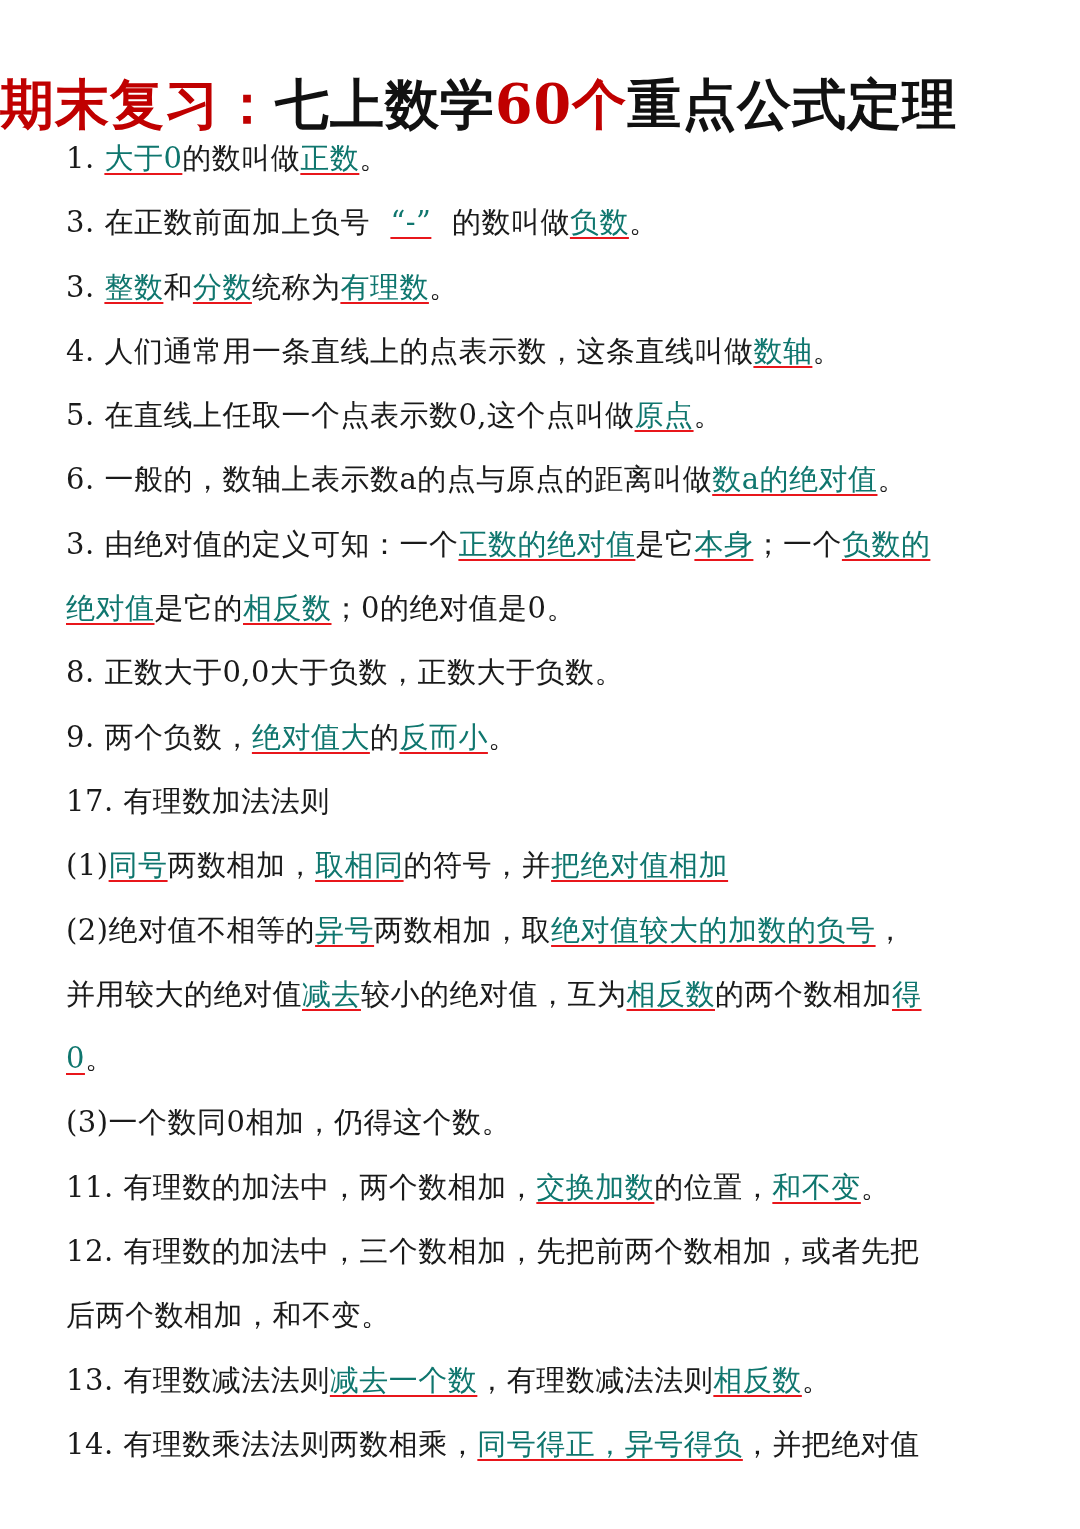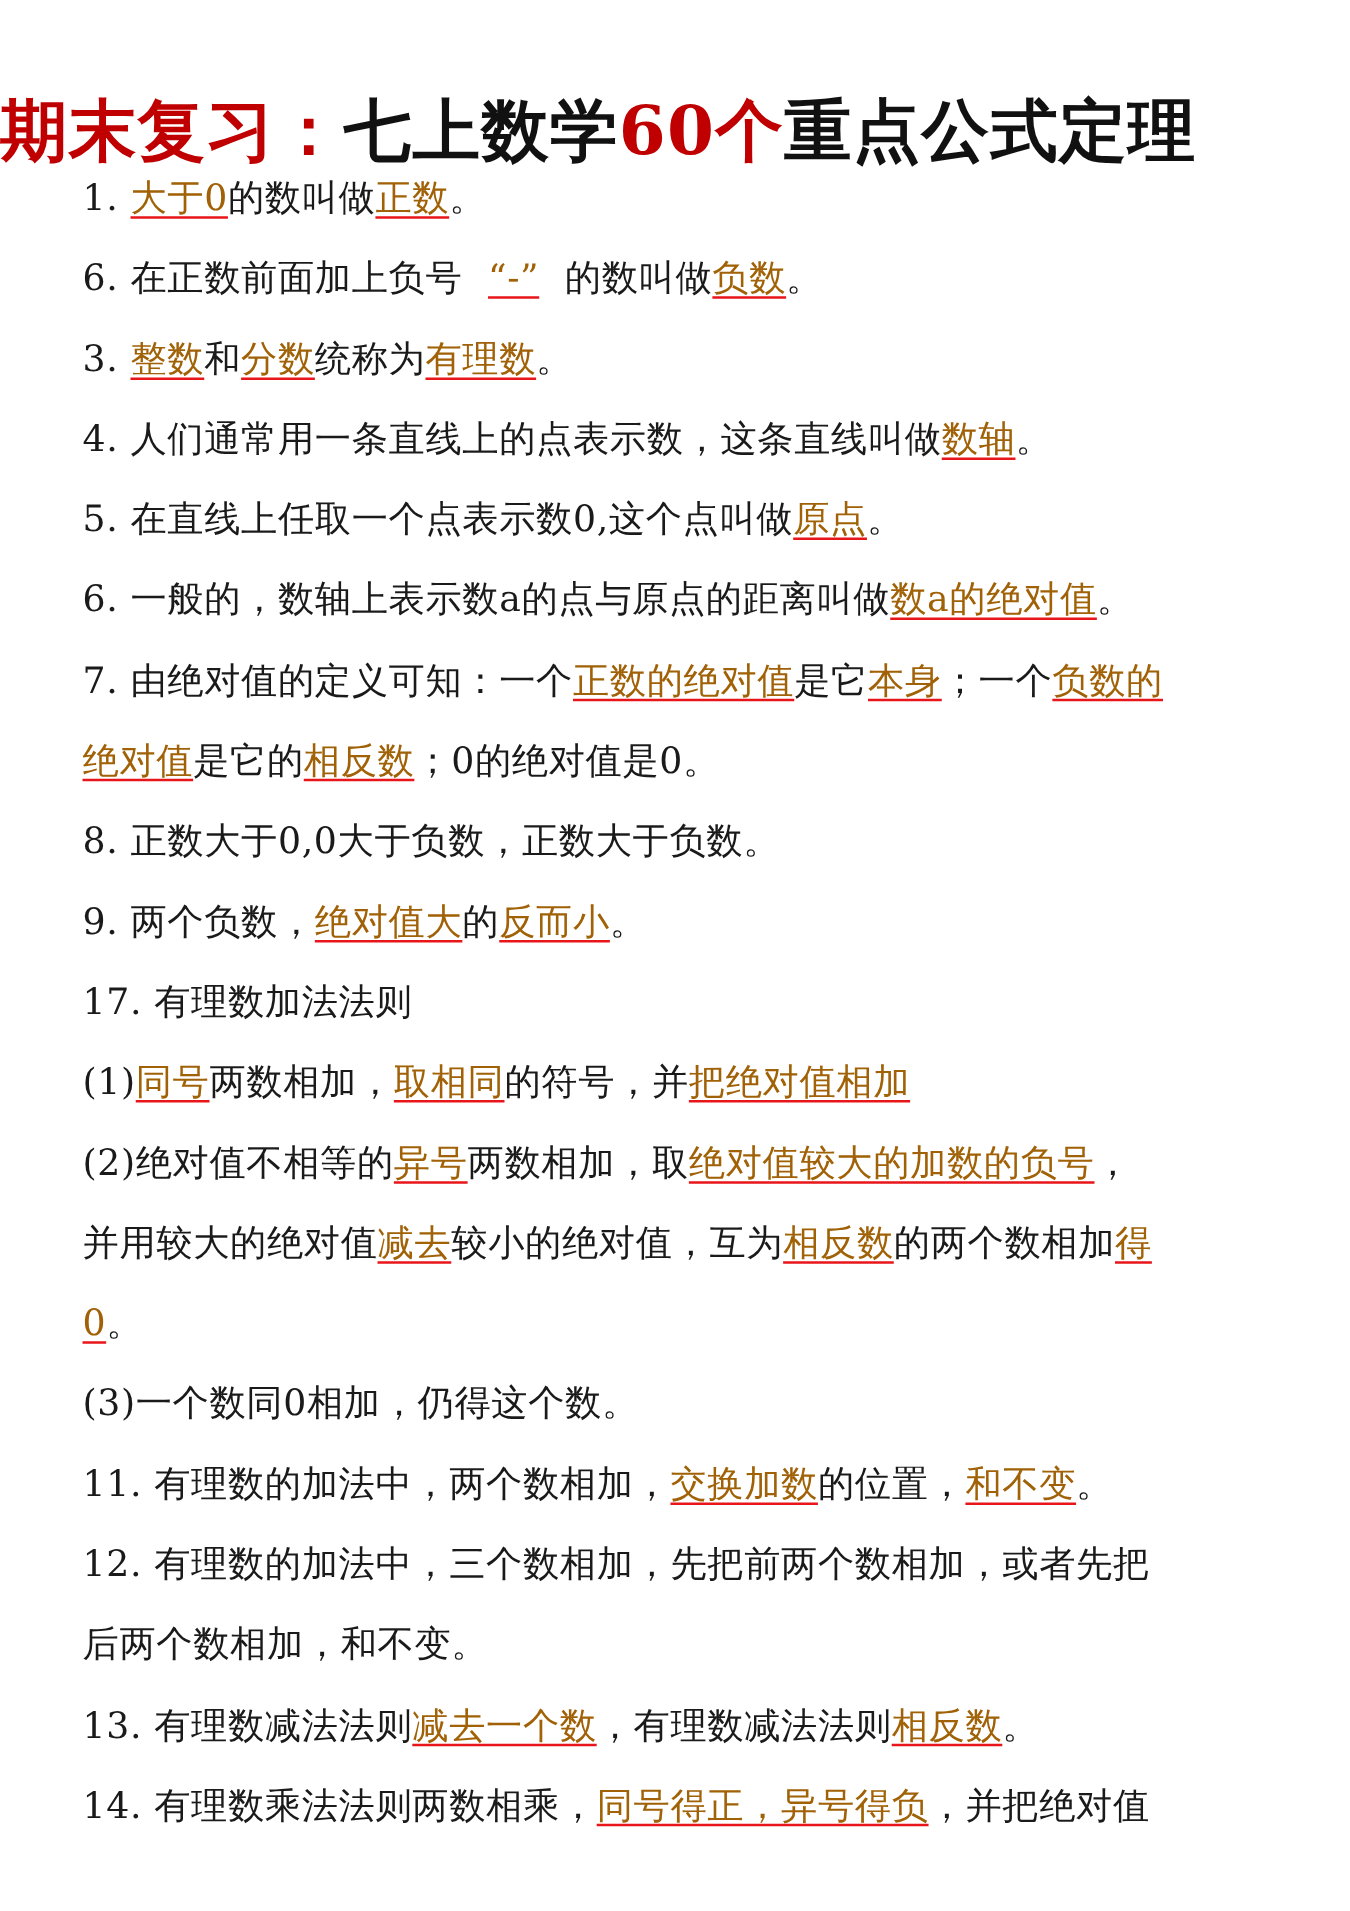--- a/index.html
+++ b/index.html
@@ -36,47 +36,47 @@
       width: 960px;
     }
     .line {
       height: 64.3px;
       line-height: 64.3px;
       font-size: 29px;
       white-space: nowrap;
       letter-spacing: 0.5px;
     }
     .hl {
-      color: #a16207;
+      color: #0f766e;
       text-decoration: underline;
       text-decoration-color: #e8161b;
       text-underline-offset: 5px;
       text-decoration-thickness: 2px;
     }
     .blank {
       display: inline-block;
       min-width: 82px;
       text-align: center;
     }
   </style>
 </head>
 <body>
 
 <div class="title">
   <span class="red">期末复习：</span><span class="black">七上数学</span><span class="red">60个</span><span class="black">重点公式定理</span>
 </div>
 
 <div class="content" id="content">
     <div class="line"><span>1. </span><span class="hl">大于0</span><span>的数叫做</span><span class="hl">正数</span><span>。</span></div>
-    <div class="line"><span>6. 在正数前面加上负号</span><span class="hl blank">“-”</span><span>的数叫做</span><span class="hl">负数</span><span>。</span></div>
+    <div class="line"><span>3. 在正数前面加上负号</span><span class="hl blank">“-”</span><span>的数叫做</span><span class="hl">负数</span><span>。</span></div>
     <div class="line"><span>3. </span><span class="hl">整数</span><span>和</span><span class="hl">分数</span><span>统称为</span><span class="hl">有理数</span><span>。</span></div>
     <div class="line"><span>4. 人们通常用一条直线上的点表示数，这条直线叫做</span><span class="hl">数轴</span><span>。</span></div>
     <div class="line"><span>5. 在直线上任取一个点表示数0,这个点叫做</span><span class="hl">原点</span><span>。</span></div>
     <div class="line"><span>6. 一般的，数轴上表示数a的点与原点的距离叫做</span><span class="hl">数a的绝对值</span><span>。</span></div>
-    <div class="line"><span>7. 由绝对值的定义可知：一个</span><span class="hl">正数的绝对值</span><span>是它</span><span class="hl">本身</span><span>；一个</span><span class="hl">负数的</span></div>
+    <div class="line"><span>3. 由绝对值的定义可知：一个</span><span class="hl">正数的绝对值</span><span>是它</span><span class="hl">本身</span><span>；一个</span><span class="hl">负数的</span></div>
     <div class="line"><span class="hl">绝对值</span><span>是它的</span><span class="hl">相反数</span><span>；0的绝对值是0。</span></div>
     <div class="line"><span>8. 正数大于0,0大于负数，正数大于负数。</span></div>
     <div class="line"><span>9. 两个负数，</span><span class="hl">绝对值大</span><span>的</span><span class="hl">反而小</span><span>。</span></div>
     <div class="line"><span>17. 有理数加法法则</span></div>
     <div class="line"><span>(1)</span><span class="hl">同号</span><span>两数相加，</span><span class="hl">取相同</span><span>的符号，并</span><span class="hl">把绝对值相加</span></div>
     <div class="line"><span>(2)绝对值不相等的</span><span class="hl">异号</span><span>两数相加，取</span><span class="hl">绝对值较大的加数的负号</span><span>，</span></div>
     <div class="line"><span>并用较大的绝对值</span><span class="hl">减去</span><span>较小的绝对值，互为</span><span class="hl">相反数</span><span>的两个数相加</span><span class="hl">得</span></div>
     <div class="line"><span class="hl">0</span><span>。</span></div>
     <div class="line"><span>(3)一个数同0相加，仍得这个数。</span></div>
     <div class="line"><span>11. 有理数的加法中，两个数相加，</span><span class="hl">交换加数</span><span>的位置，</span><span class="hl">和不变</span><span>。</span></div>

